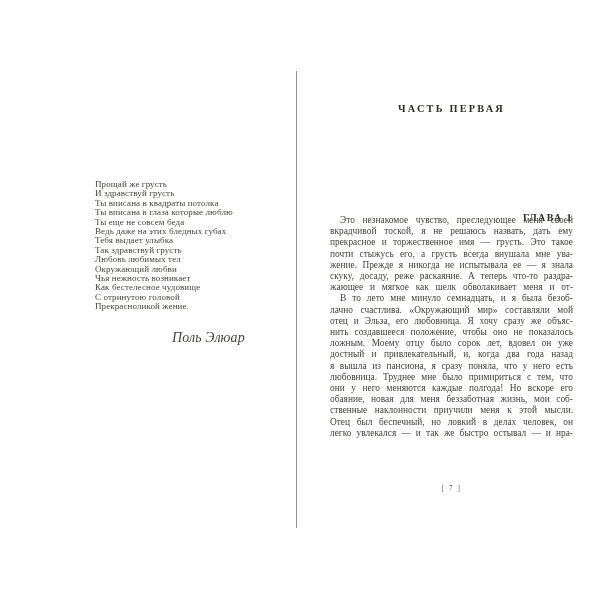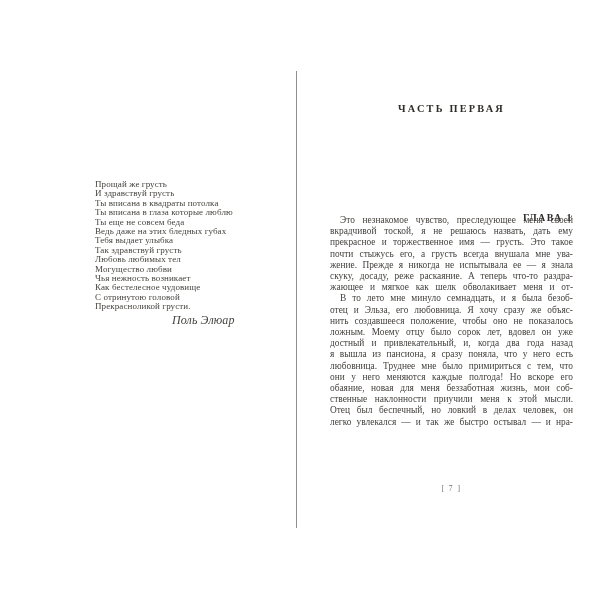--- a/index.html
+++ b/index.html
@@ -32,25 +32,25 @@
     left: 95px;
     top: 180px;
     width: 165px;
     font-size: 9px;
     line-height: 9.4px;
     color: #46443f;
     letter-spacing: 0.1px;
   }
   .eline { white-space: nowrap; }
   .attribution {
-    margin-top: 4px;
+    margin-top: 21px;
     padding-left: 77px;
     font-style: italic;
     white-space: nowrap;
-    font-size: 12px;
+    font-size: 14px;
     color: #46443f;
   }
   
   .part-title {
     position: absolute;
     left: 330px;
     top: 103px;
     width: 243px;
     text-align: center;
     font-weight: bold;
@@ -111,42 +111,43 @@
     <div>
         <div class="eline">Прощай же грусть</div>
         <div class="eline">И здравствуй грусть</div>
         <div class="eline">Ты вписана в квадраты потолка</div>
         <div class="eline">Ты вписана в глаза которые люблю</div>
         <div class="eline">Ты еще не совсем беда</div>
         <div class="eline">Ведь даже на этих бледных губах</div>
         <div class="eline">Тебя выдает улыбка</div>
         <div class="eline">Так здравствуй грусть</div>
         <div class="eline">Любовь любимых тел</div>
-        <div class="eline">Могущество любви</div>
+        <div class="eline">Окружающий любви</div>
         <div class="eline">Чья нежность возникает</div>
         <div class="eline">Как бестелесное чудовище</div>
         <div class="eline">С отринутою головой</div>
-        <div class="eline">Прекрасноликой грусти.</div>
+        <div class="eline">Прекрасноликой жение.</div>
       </div>
     <div class="attribution">Поль Элюар</div>
   </div>
 
   <div class="part-title">ЧАСТЬ ПЕРВАЯ</div>
 
   <div class="chapter-title">ГЛАВА 1</div>
 
   <div class="body-text">
       <div class="line ind">Это незнакомое чувство, преследующее меня своей</div>
       <div class="line">вкрадчивой тоской, я не решаюсь назвать, дать ему</div>
       <div class="line">прекрасное и торжественное имя — грусть. Это такое</div>
       <div class="line">почти стыжусь его, а грусть всегда внушала мне ува-</div>
       <div class="line">жение. Прежде я никогда не испытывала ее — я знала</div>
       <div class="line">скуку, досаду, реже раскаяние. А теперь что-то раздра-</div>
       <div class="line">жающее и мягкое как шелк обволакивает меня и от-</div>
       <div class="line ind">В то лето мне минуло семнадцать, и я была безоб-</div>
+      <div class="line">лачно счастлива. «Окружающий мир» составляли мой</div>
       <div class="line">отец и Эльза, его любовница. Я хочу сразу же объяс-</div>
       <div class="line">нить создавшееся положение, чтобы оно не показалось</div>
       <div class="line">ложным. Моему отцу было сорок лет, вдовел он уже</div>
       <div class="line">достный и привлекательный, и, когда два года назад</div>
       <div class="line">я вышла из пансиона, я сразу поняла, что у него есть</div>
       <div class="line">любовница. Труднее мне было примириться с тем, что</div>
       <div class="line">они у него меняются каждые полгода! Но вскоре его</div>
       <div class="line">обаяние, новая для меня беззаботная жизнь, мои соб-</div>
       <div class="line">ственные наклонности приучили меня к этой мысли.</div>
       <div class="line">Отец был беспечный, но ловкий в делах человек, он</div>

